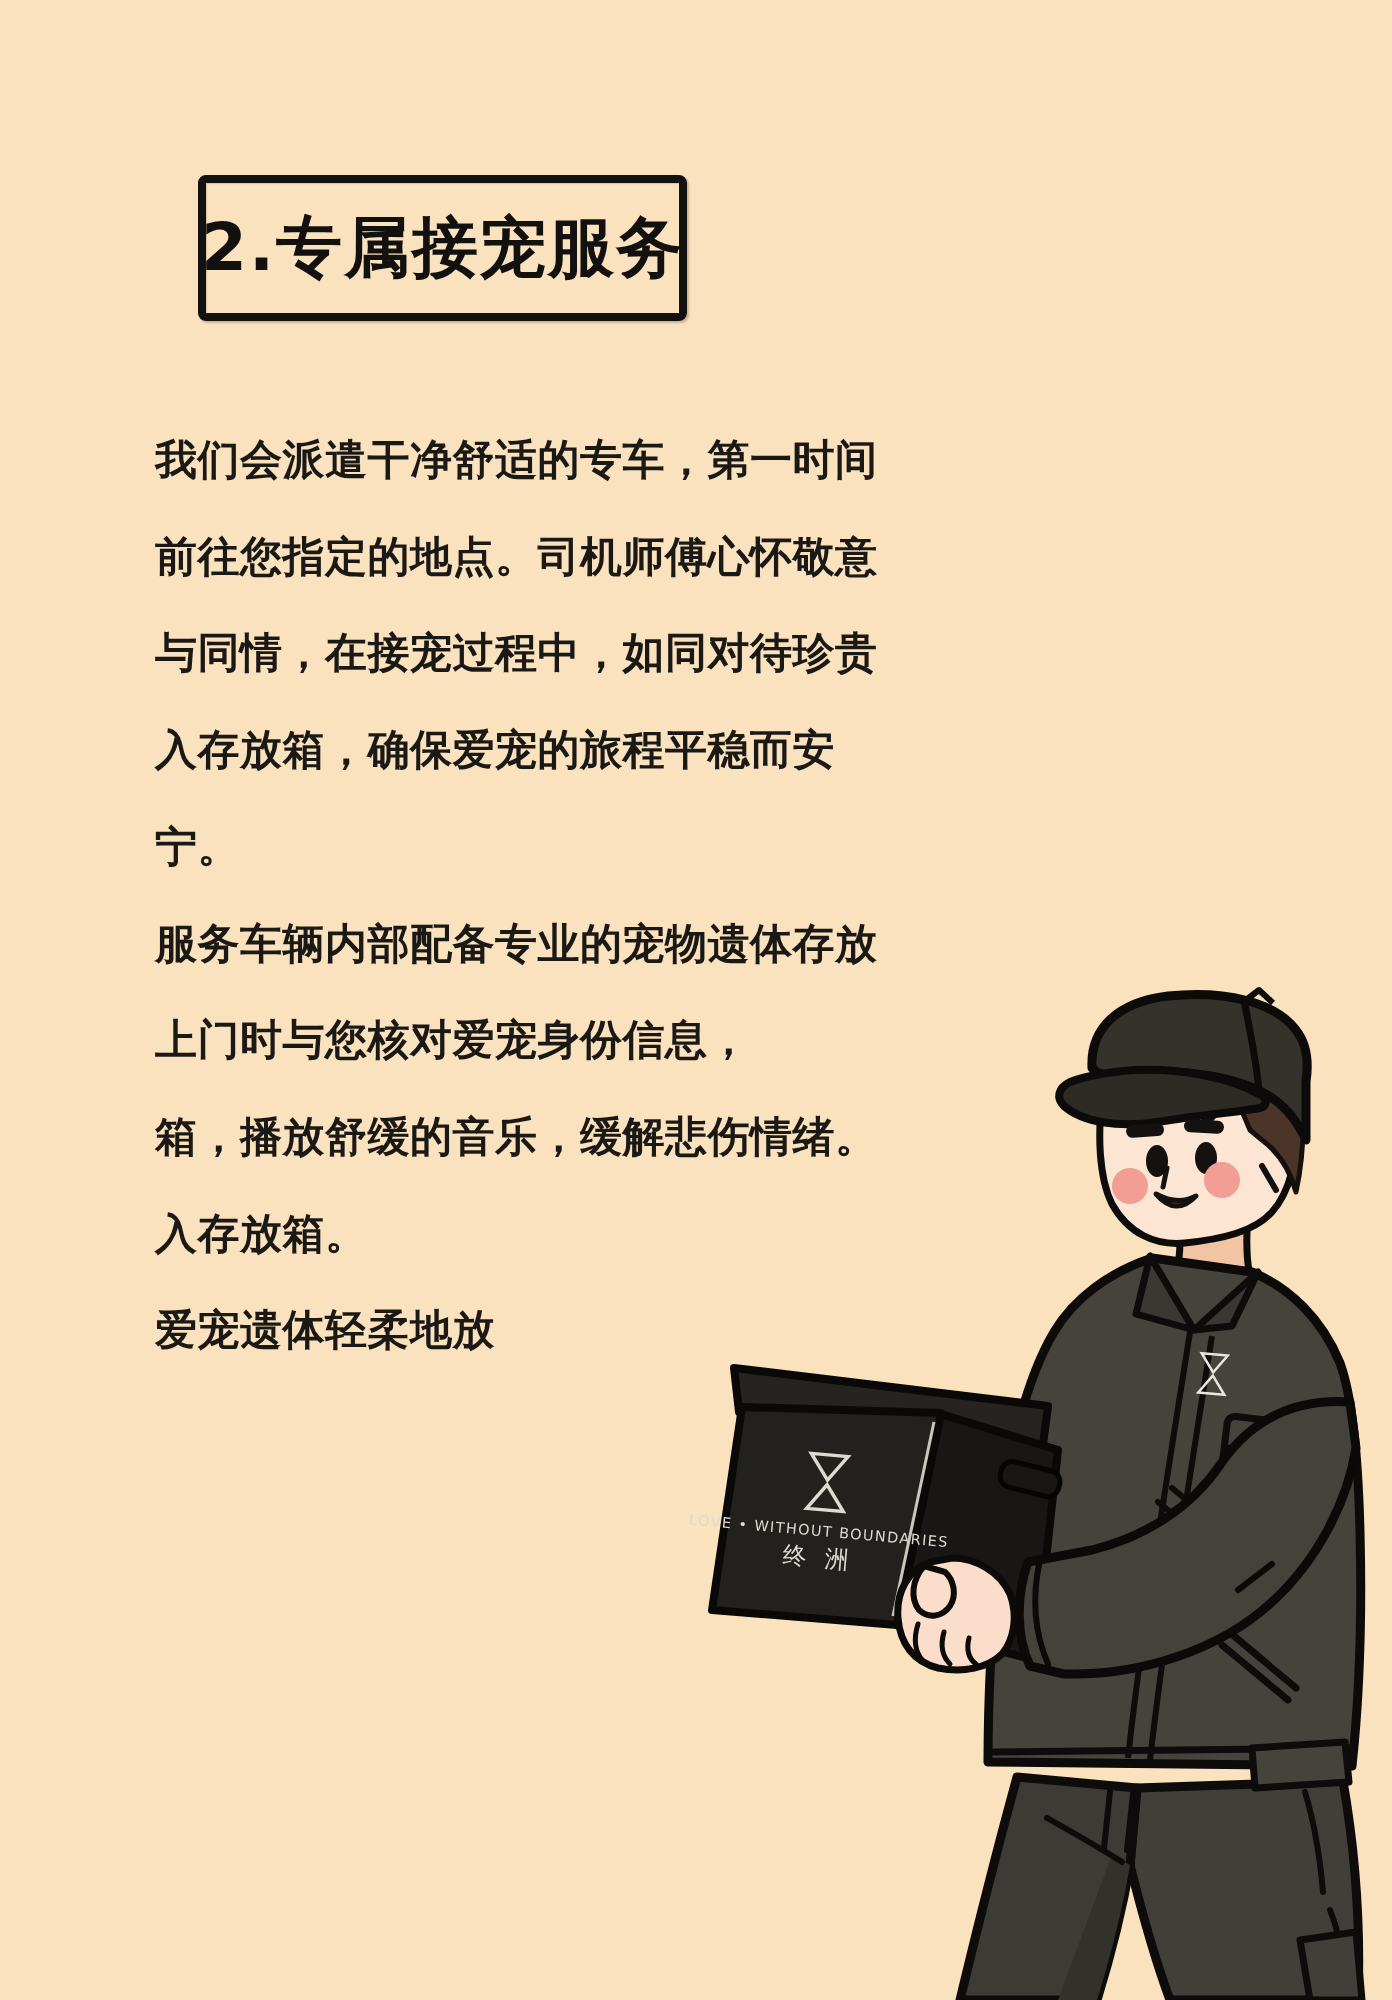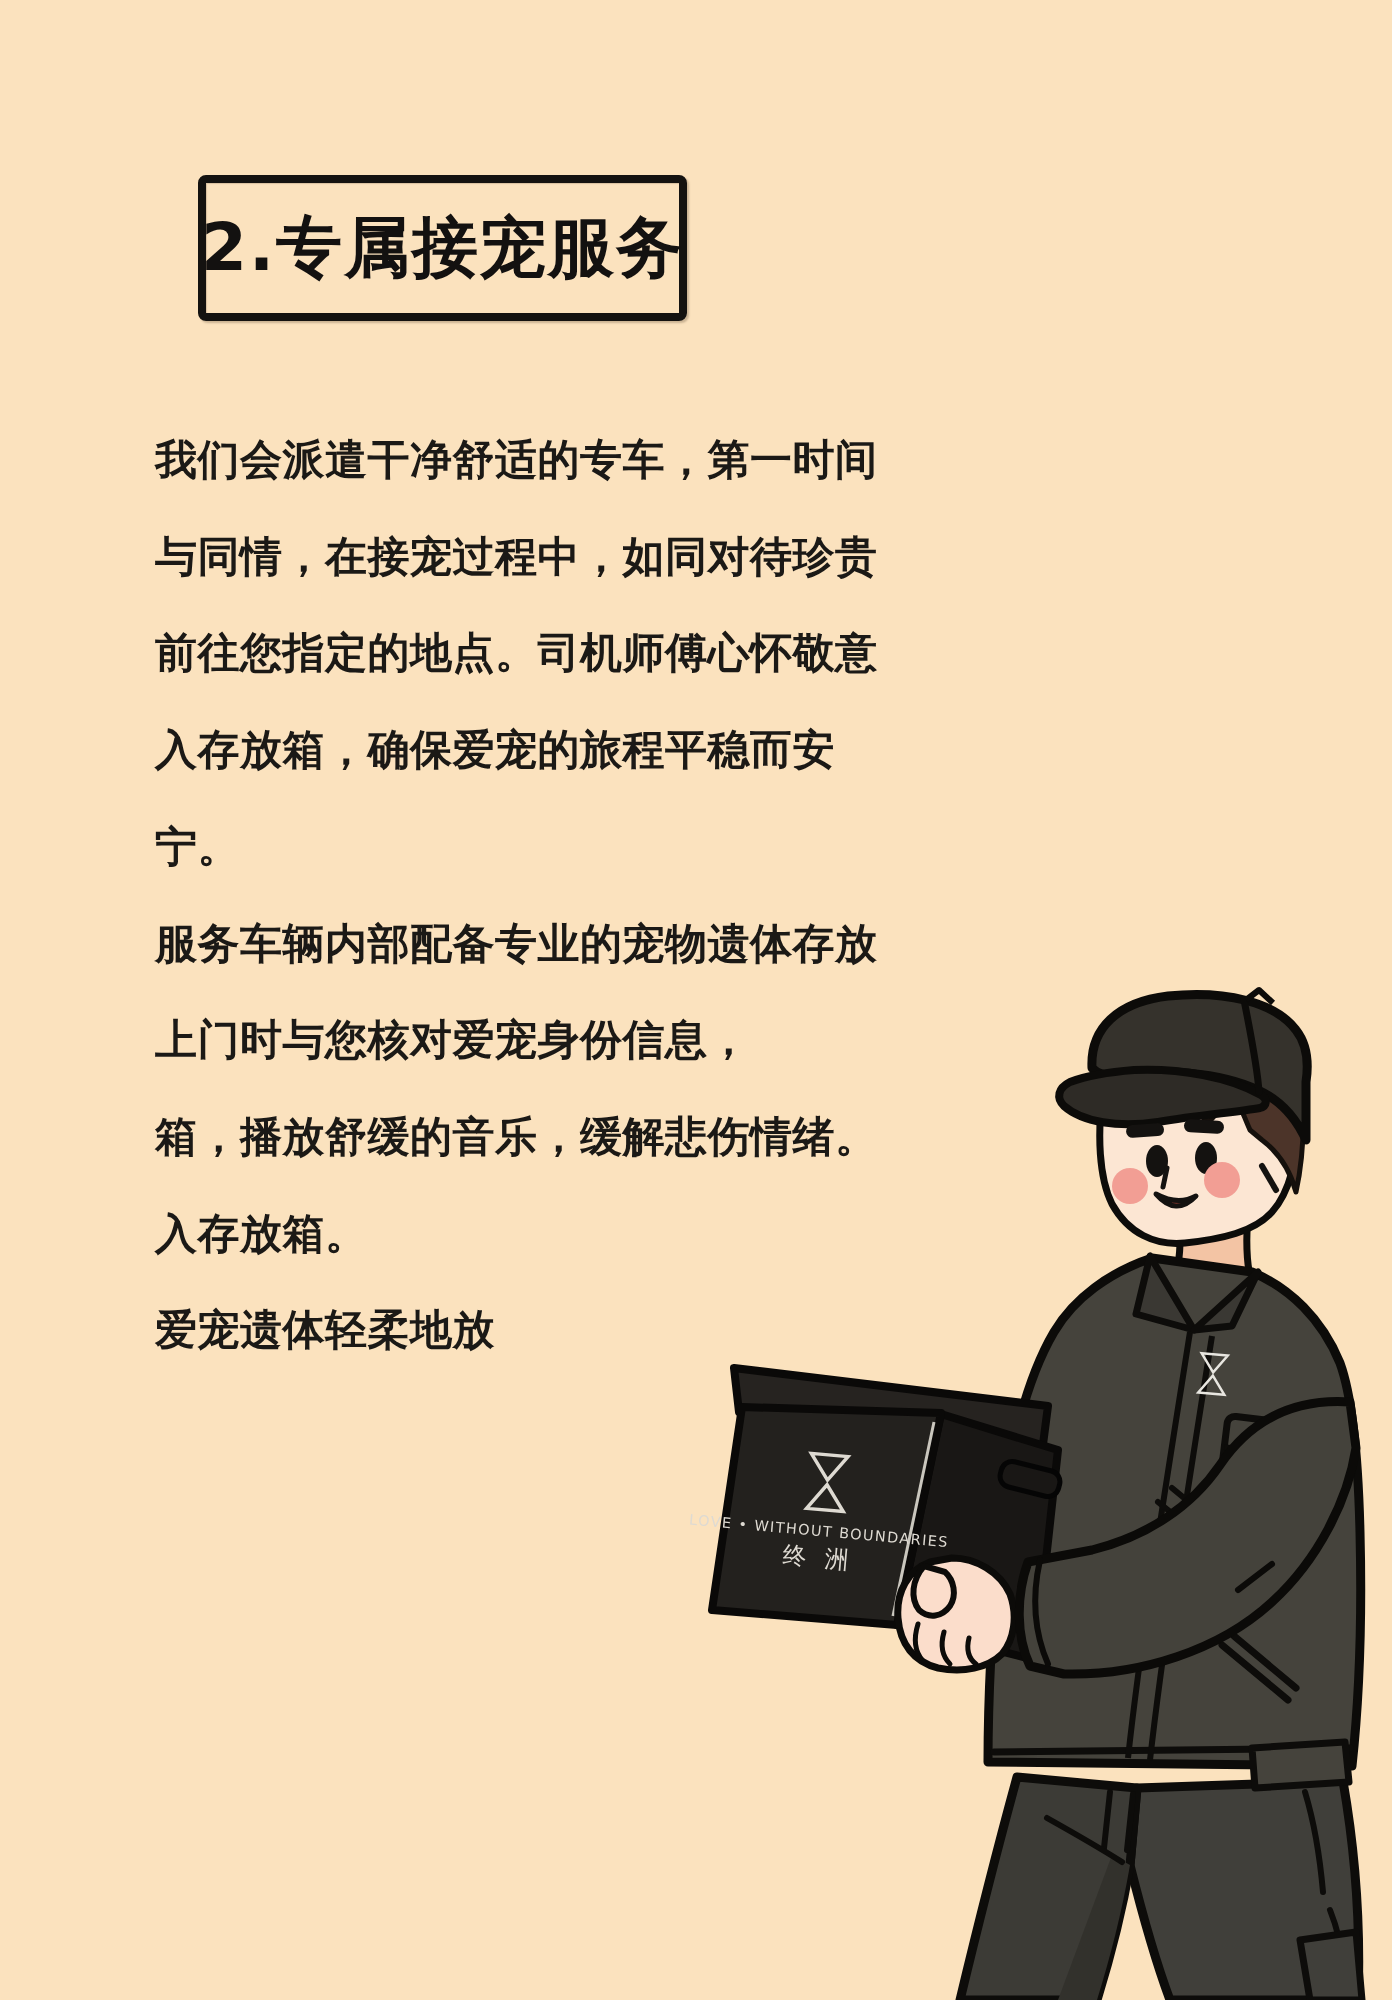--- a/index.html
+++ b/index.html
@@ -37,22 +37,22 @@
 <body>
 
 <div class="page">
 
   <div class="title-box">
     <span>2.专属接宠服务</span>
   </div>
 
   <div class="body-text">
     <div class="line">我们会派遣干净舒适的专车，第一时间</div>
+    <div class="line">前往您指定的地点。司机师傅心怀敬意</div>
     <div class="line">与同情，在接宠过程中，如同对待珍贵</div>
-    <div class="line">前往您指定的地点。司机师傅心怀敬意</div>
     <div class="line">入存放箱，确保爱宠的旅程平稳而安</div>
     <div class="line">宁。</div>
     <div class="line">服务车辆内部配备专业的宠物遗体存放</div>
     <div class="line">上门时与您核对爱宠身份信息，</div>
     <div class="line">箱，播放舒缓的音乐，缓解悲伤情绪。</div>
     <div class="line">入存放箱。</div>
     <div class="line">爱宠遗体轻柔地放</div>
   </div>
 
   <svg class="illu" viewBox="0 0 1392 2000">

